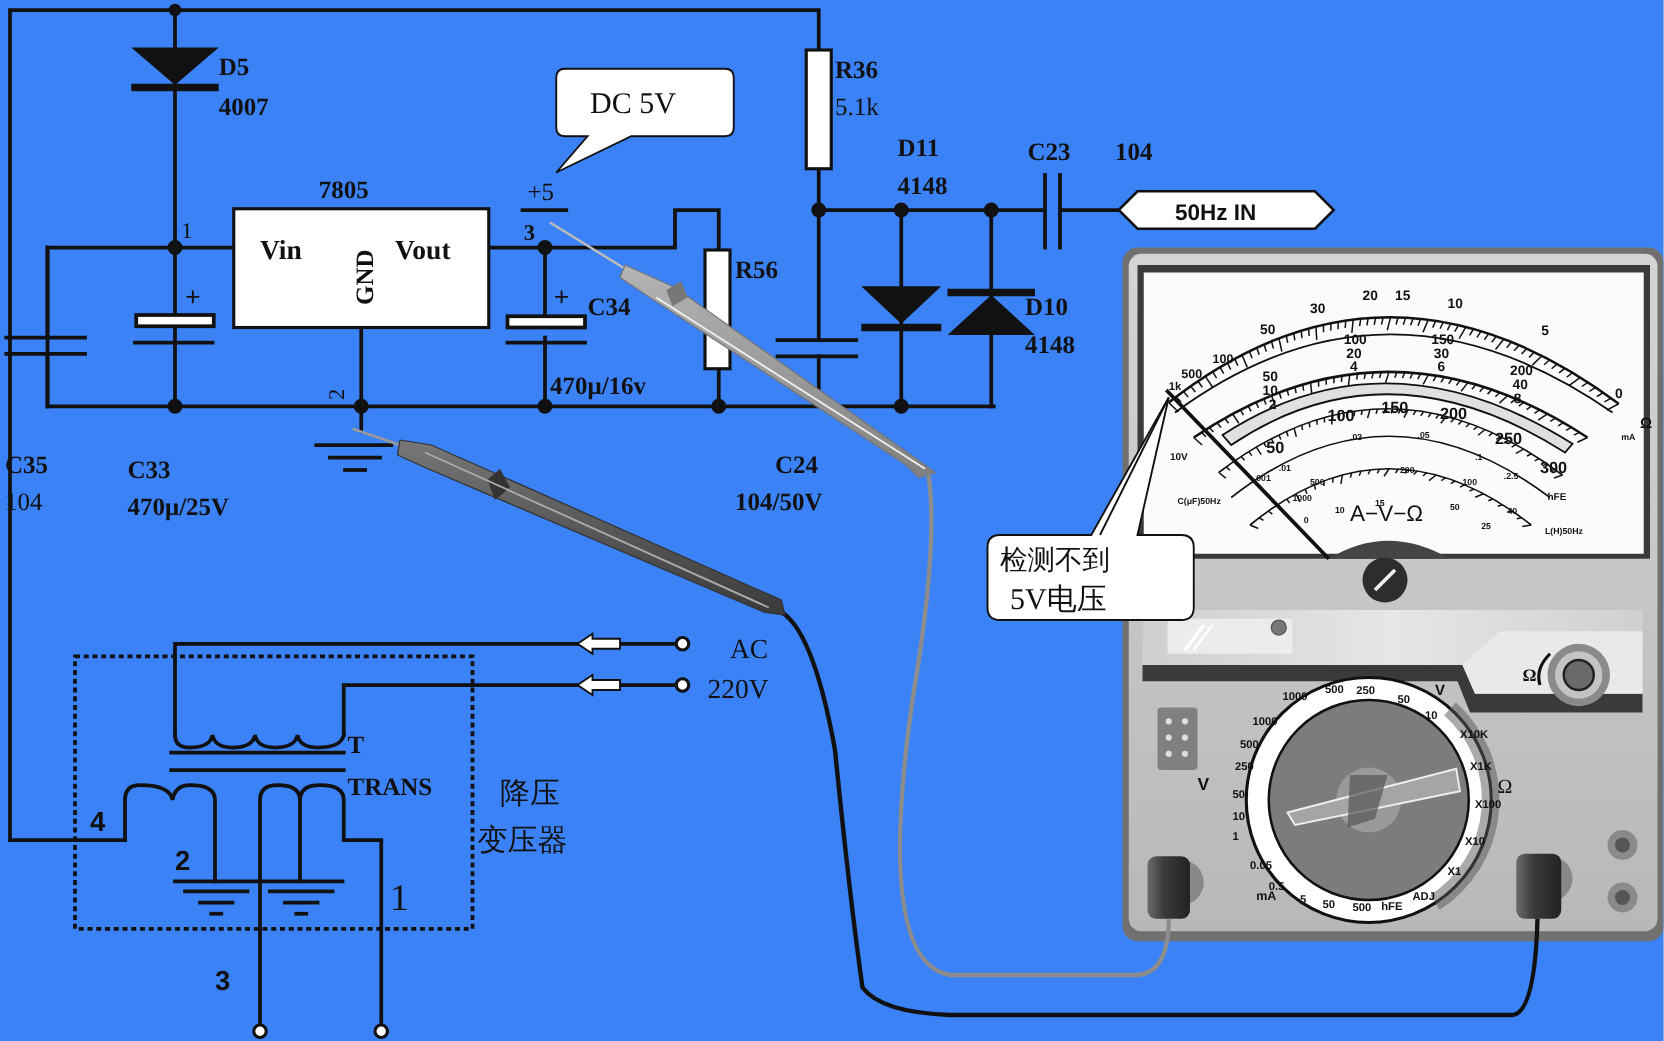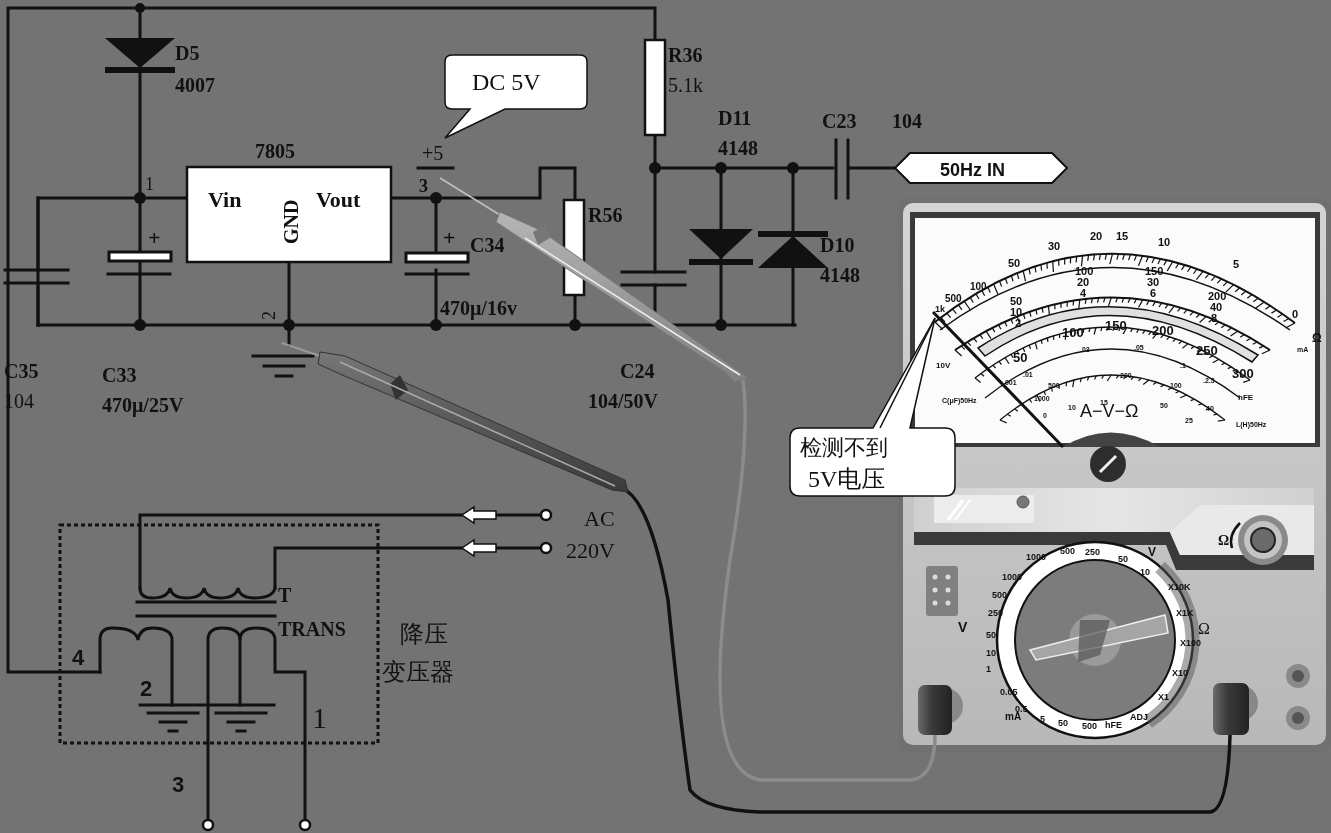--- a/index.html
+++ b/index.html
@@ -1,16 +1,16 @@
 <!DOCTYPE html>
 <html><head>
 <meta charset="utf-8">
 <style>
   html,body{margin:0;padding:0;background:#ffffff;}
-  #stage{position:relative;width:1331px;height:833px;overflow:hidden;background:#737373;}
+  #stage{position:relative;width:1331px;height:833px;overflow:hidden;background:#3b82f6;}
   svg{position:absolute;left:0;top:0;}
   .lbl{font-family:"Liberation Serif",serif;font-weight:bold;fill:#111;}
   .lbln{font-family:"Liberation Serif",serif;fill:#111;}
   .sans{font-family:"Liberation Sans",sans-serif;font-weight:bold;fill:#111;}
   .cjk{font-family:"DejaVu Sans",sans-serif;fill:#111;}
   .w{stroke:#111;stroke-width:3;fill:none;stroke-linecap:square;}
   .dot{fill:#111;}
   .scale{font-family:"Liberation Sans",sans-serif;font-weight:bold;fill:#111;}
 </style>
 </head>

